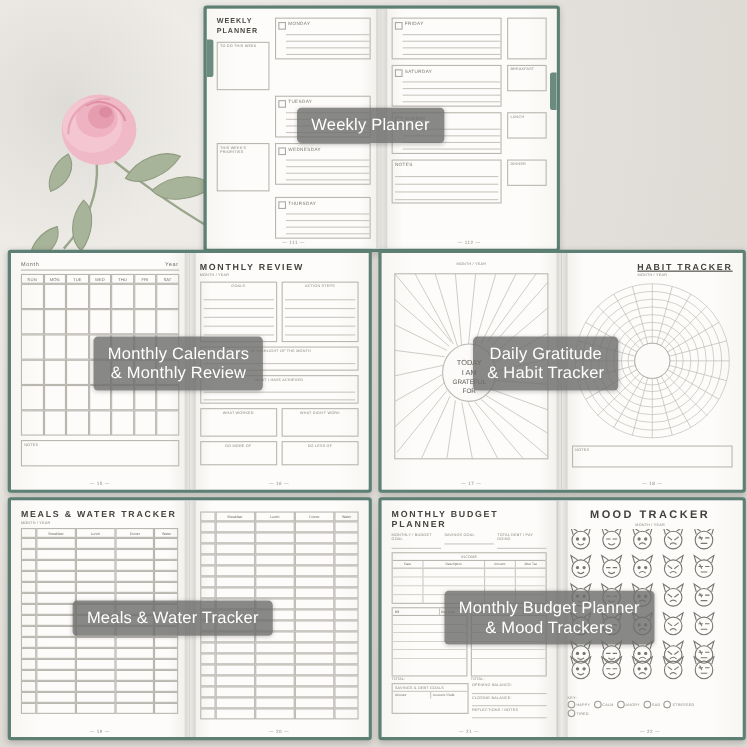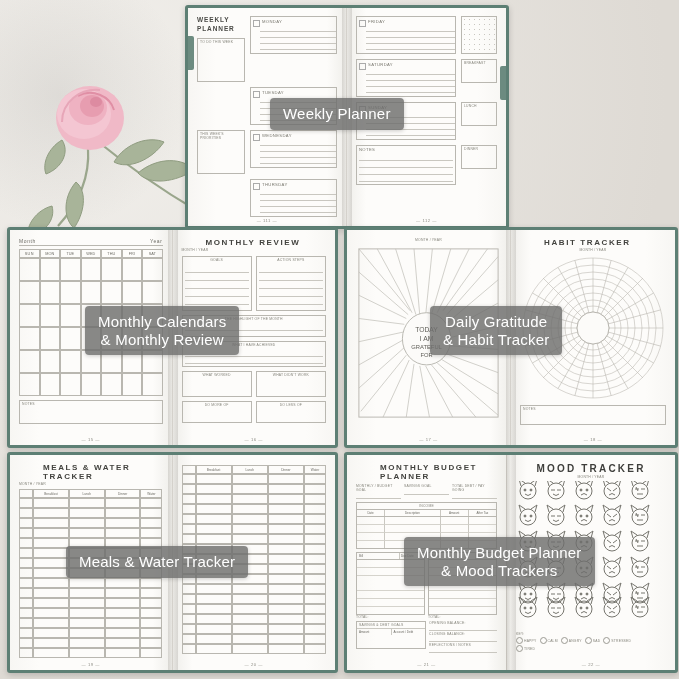--- a/index.html
+++ b/index.html
@@ -56,21 +56,20 @@
     font-size:6.5px;letter-spacing:.9px;font-weight:bold;color:#4a4a46;
     text-transform:uppercase;
   }
   .ttl-lg{
     font-size:9.5px;letter-spacing:2.2px;font-weight:bold;color:#3f3f3c;
     text-transform:uppercase;text-align:center;
   }
   .ttl-md{
     font-size:8px;letter-spacing:1.6px;font-weight:bold;color:#43433f;
     text-transform:uppercase;
-    margin-left:24px;
   }
   .tiny{font-size:4.2px;letter-spacing:.35px;color:#79786f;text-transform:uppercase;}
   .tinier{font-size:3.4px;letter-spacing:.2px;color:#86857c;text-transform:uppercase;}
   .box{border:.8px solid #b9b7b0;box-sizing:border-box;}
   .rule{border-bottom:.8px solid #c9c7c0;}
   .pgno{
     position:absolute;bottom:3px;left:0;right:0;text-align:center;
     font-size:4.2px;color:#8d8c84;letter-spacing:.5px;
   }
   .dotgrid{
@@ -468,21 +467,21 @@
           <text x="73" y="88" font-size="7" fill="#5e5d57" text-anchor="middle" font-family="Liberation Sans, sans-serif">TODAY</text>
           <text x="73" y="97" font-size="7" fill="#5e5d57" text-anchor="middle" font-family="Liberation Sans, sans-serif">I AM</text>
           <text x="73" y="106" font-size="6" fill="#5e5d57" text-anchor="middle" font-family="Liberation Sans, sans-serif">GRATEFUL</text>
           <text x="73" y="114" font-size="6" fill="#5e5d57" text-anchor="middle" font-family="Liberation Sans, sans-serif">FOR</text>
         </svg>
       </div>
       <div class="pgno">— 17 —</div>
     </div>
 
     <div class="page right">
-      <div class="ttl-md" style="text-align:left;">Habit Tracker</div>
+      <div class="ttl-md" style="text-align:right;text-decoration:underline;">Habit Tracker</div>
       <div class="tinier" style="text-align:center;margin-top:1px;">Month / Year</div>
       <div style="margin-top:3px;display:flex;justify-content:center;">
         <svg width="146" height="146" viewBox="0 0 146 146">
           <g stroke="#bdbbb4" stroke-width=".6" fill="none">
             <circle cx="73" cy="73" r="70"></circle>
               <circle cx="73" cy="73" r="63"></circle>
             <circle cx="73" cy="73" r="56"></circle>
               <circle cx="73" cy="73" r="49"></circle>
             <circle cx="73" cy="73" r="42"></circle>
               <circle cx="73" cy="73" r="35"></circle>

